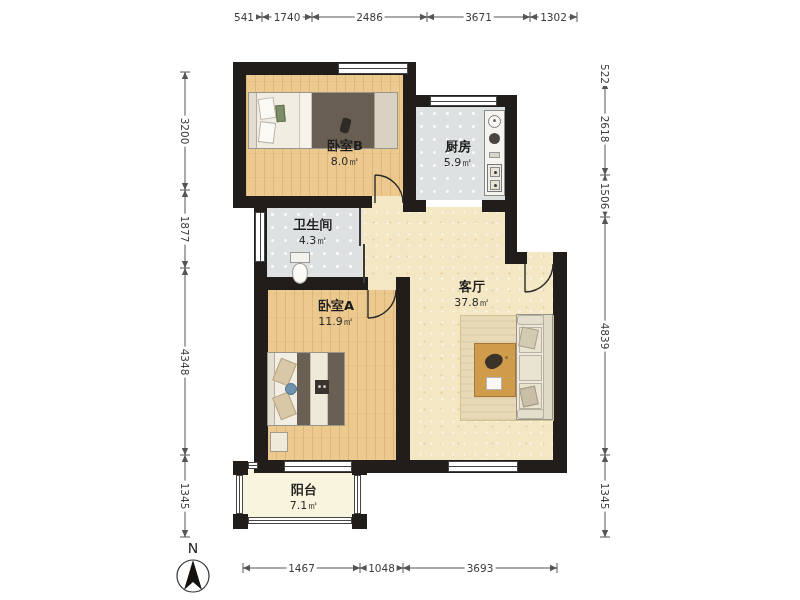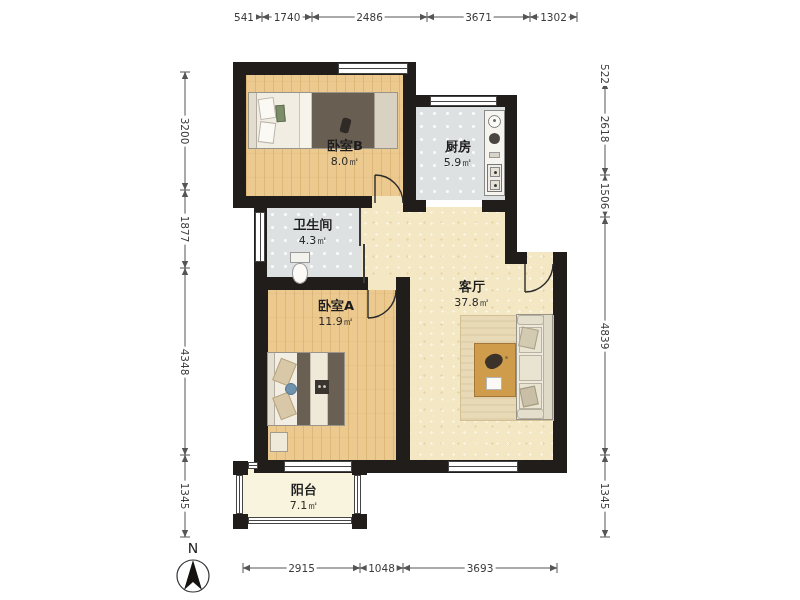--- a/index.html
+++ b/index.html
@@ -273,21 +273,21 @@
     <div class="area">7.1㎡</div>
   </div>
 
   <div class="north-n">N</div>
 
 <div class="dim-label" style="left: 244px; top: 17px;">541</div>
     <div class="dim-label" style="left: 287px; top: 17px;">1740</div>
     <div class="dim-label" style="left: 369.5px; top: 17px;">2486</div>
     <div class="dim-label" style="left: 478.5px; top: 17px;">3671</div>
     <div class="dim-label" style="left: 553.5px; top: 17px;">1302</div>
-    <div class="dim-label" style="left: 301.5px; top: 568px;">2915</div>
+    <div class="dim-label" style="left: 301.5px; top: 568px;">1467</div>
     <div class="dim-label" style="left: 381.5px; top: 568px;">1048</div>
     <div class="dim-label" style="left: 480px; top: 568px;">3693</div>
     <div class="dim-label dim-v" style="left: 185px; top: 131px;">3200</div>
     <div class="dim-label dim-v" style="left: 185px; top: 229px;">1877</div>
     <div class="dim-label dim-v" style="left: 185px; top: 361.5px;">4348</div>
     <div class="dim-label dim-v" style="left: 185px; top: 496px;">1345</div>
     <div class="dim-label dim-v" style="left: 605px; top: 73.5px;">522</div>
     <div class="dim-label dim-v" style="left: 605px; top: 128.5px;">2618</div>
     <div class="dim-label dim-v" style="left: 605px; top: 196px;">1506</div>
     <div class="dim-label dim-v" style="left: 605px; top: 336px;">4839</div>

